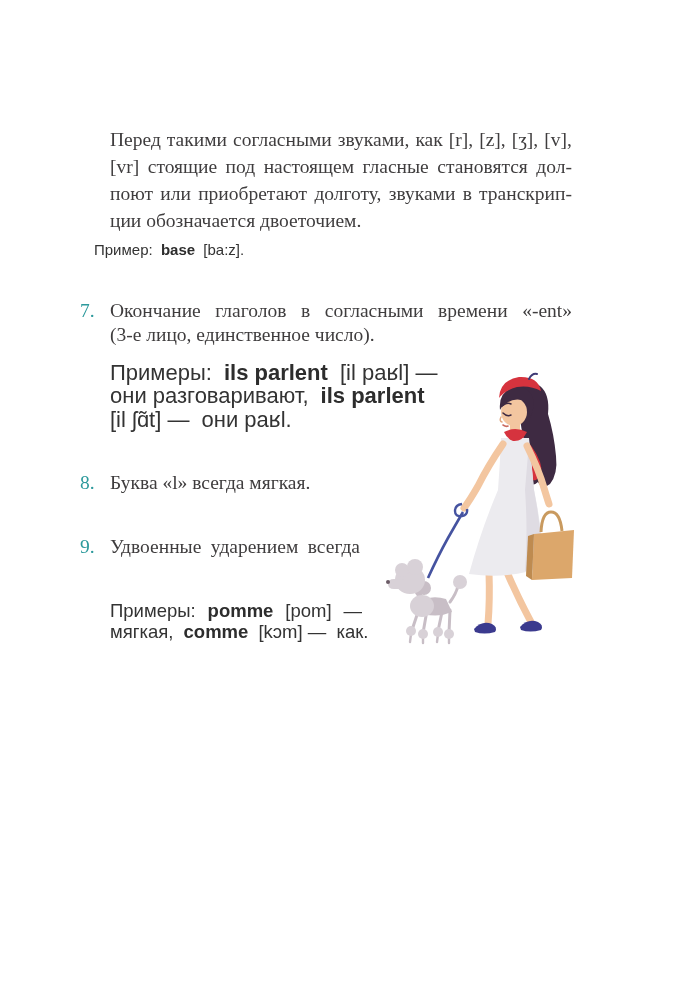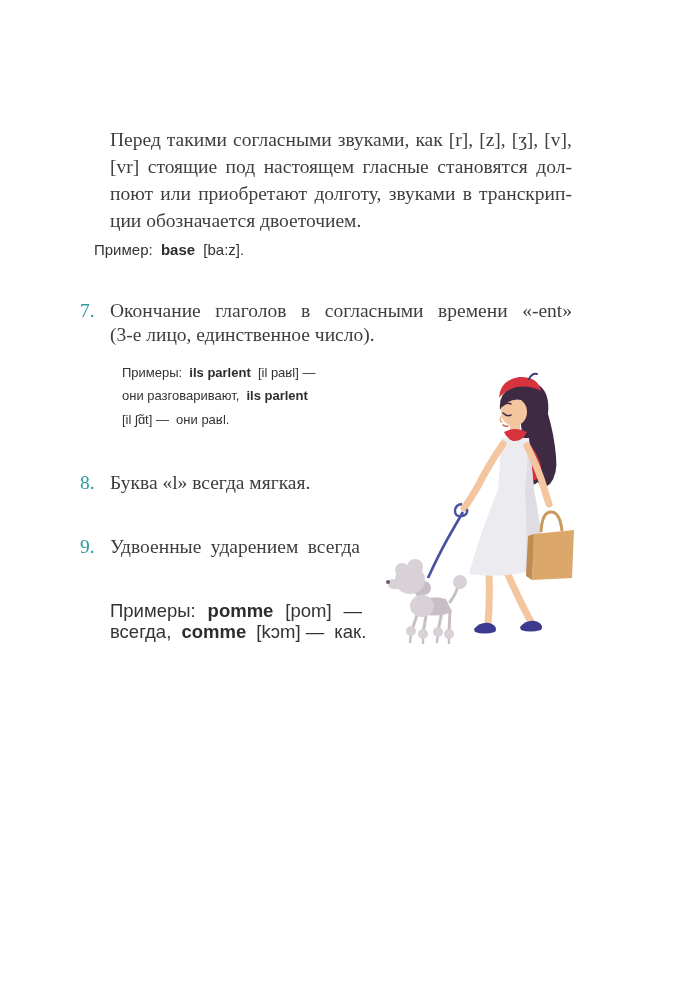--- a/index.html
+++ b/index.html
@@ -13,21 +13,21 @@
   .jflex { display:flex; justify-content:space-between; white-space:nowrap; }
   .jflex span { display:inline-block; }
 
   .intro { left:110px; top:126px; width:462px; font-size:19.5px; line-height:27px; }
   .ex-base { left:94px; top:238px; font-size:15px; line-height:24px; }
 
   .item { font-size:19.5px; }
   .item .num { position:absolute; left:-30px; top:0;
                font-family:"Liberation Serif","DejaVu Serif",serif; color:#2d9a9c; }
   #item7 { left:110px; top:299px; width:462px; line-height:23.5px; }
-  #item7ex { left:122px; top:361px; font-size:13px; line-height:23.3px; }
+  #item7ex { left:110px; top:361px; font-size:22px; line-height:23.3px; }
   #item8 { left:110px; top:471px; width:462px; line-height:23.5px; }
   #item9 { left:110px; top:537px; width:250px; line-height:20.5px; }
   #item9ex { left:110px; top:601px; font-size:18.5px; line-height:20.8px; }
   #item9ex .jflex { width:252px; }
 
   .b { font-weight:bold; color:#2d2d2d; }
   .i { }
   .sp { margin-left:0.27em; }
 
   .pagenum { left:0; top:915px; width:648px; text-align:center;
@@ -122,21 +122,21 @@
   </div>
 
   <div id="item9ex" class="abs sans">
     <div class="jflex">
       <span>Примеры:</span>
       <span class="b">pomme</span>
       <span>[pom]</span>
       <span>—</span>
     </div>
     <div class="line">
-      <span class="i">всегда,</span>
+      <span class="i">мягкая,</span>
       <span class="b sp">comme</span>
       <span class="sp">[kɔm] —</span>
       <span class="i sp">как.</span>
     </div>
   </div>
 
   <div class="abs illu" title="Женщина в белом платье и красном берете выгуливает пуделя на поводке с сумкой в руке">
     <svg viewBox="0 0 215 288" width="215" height="288">
 
       <g>

